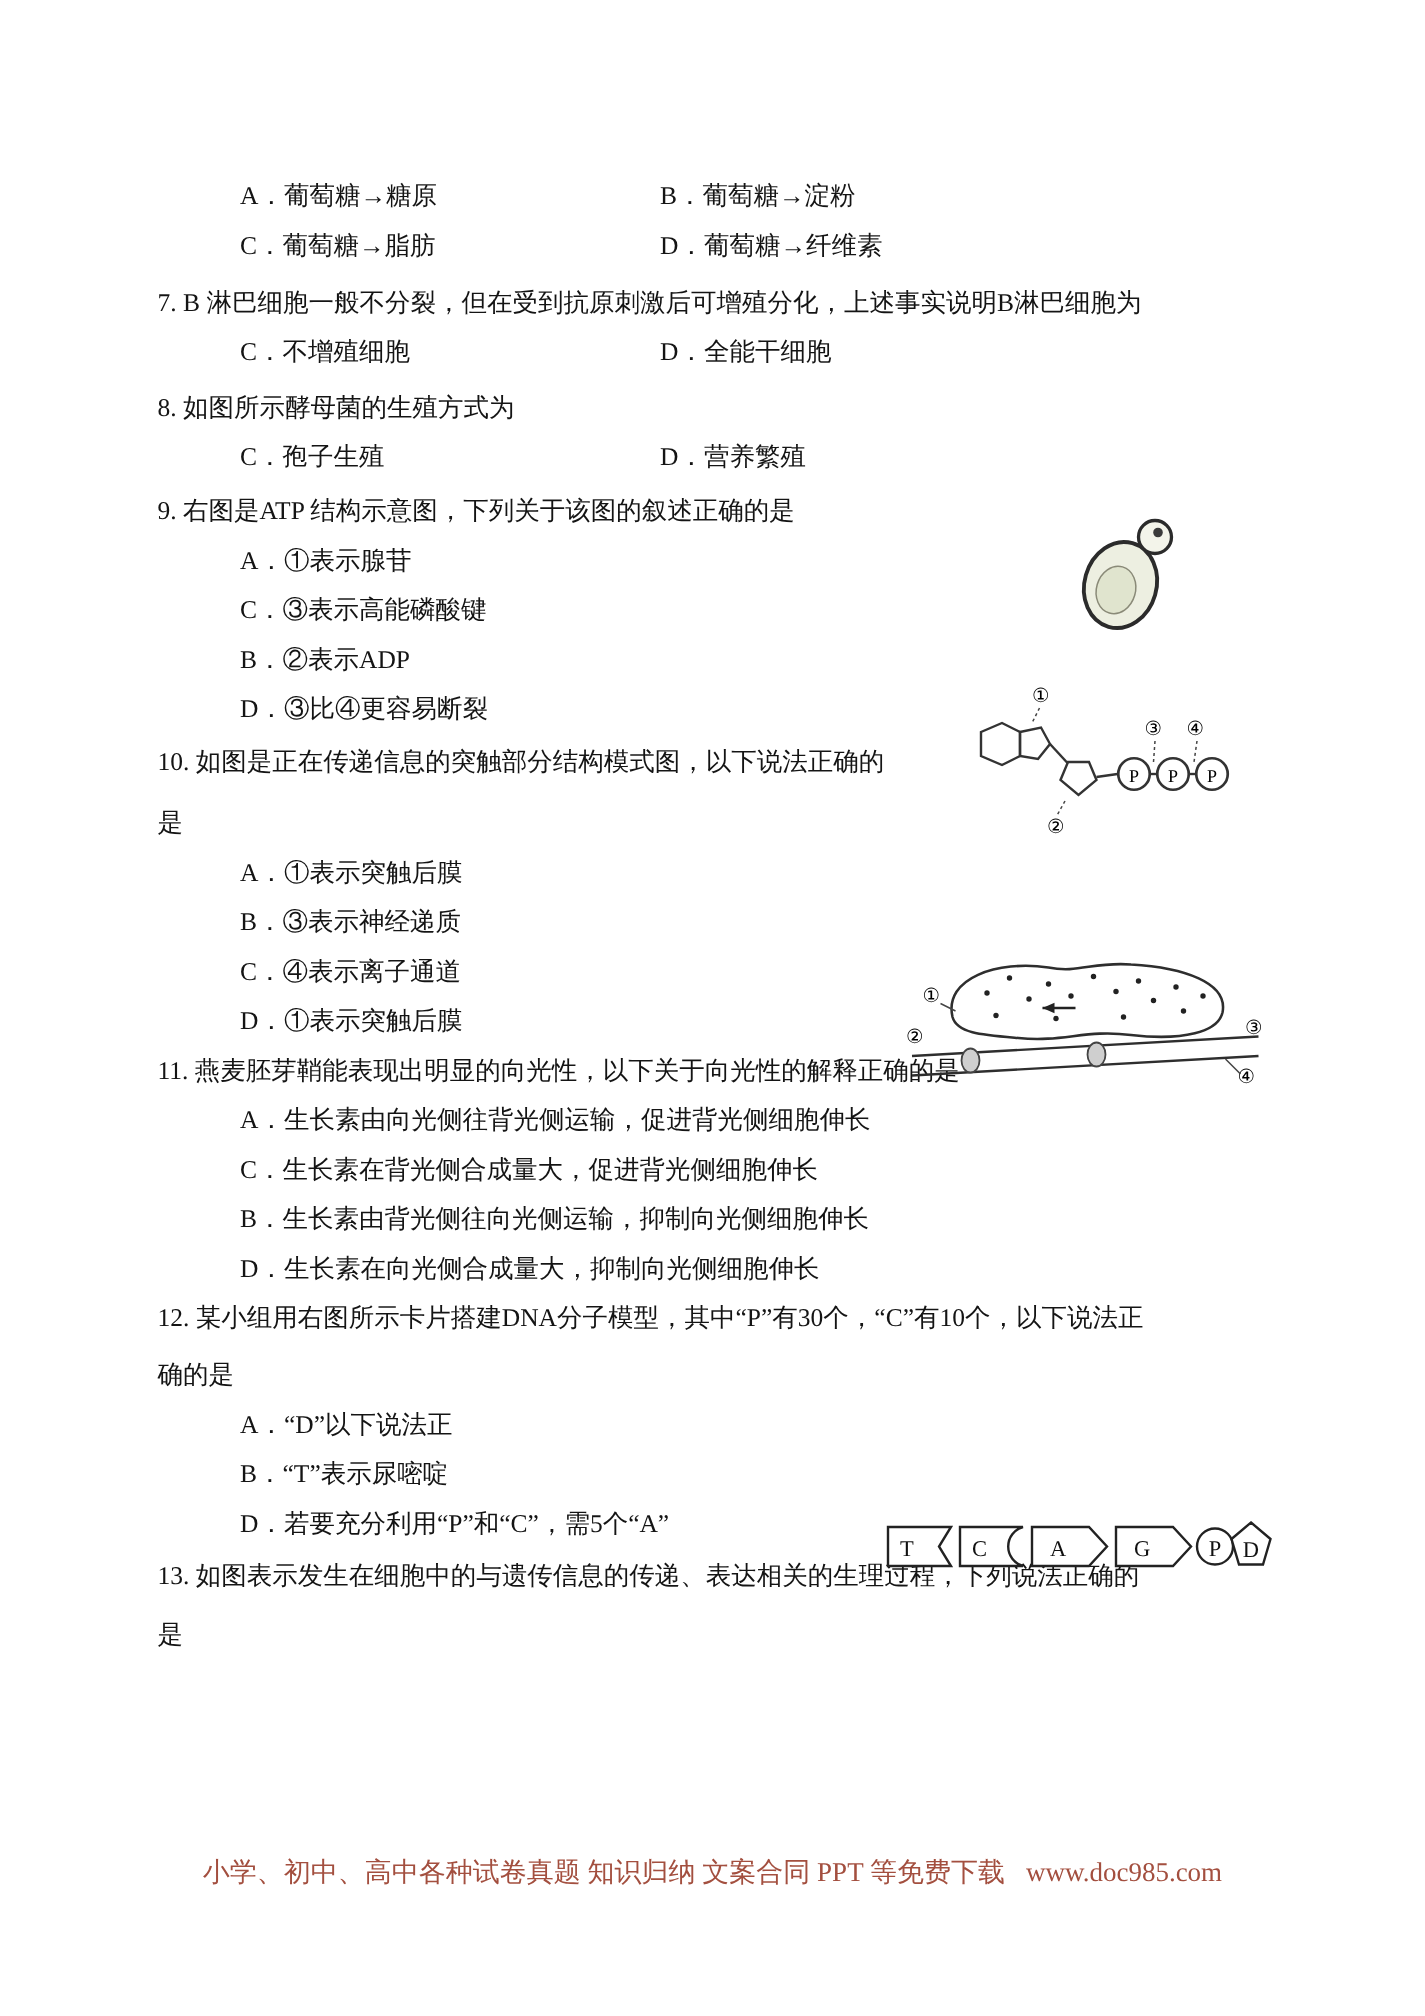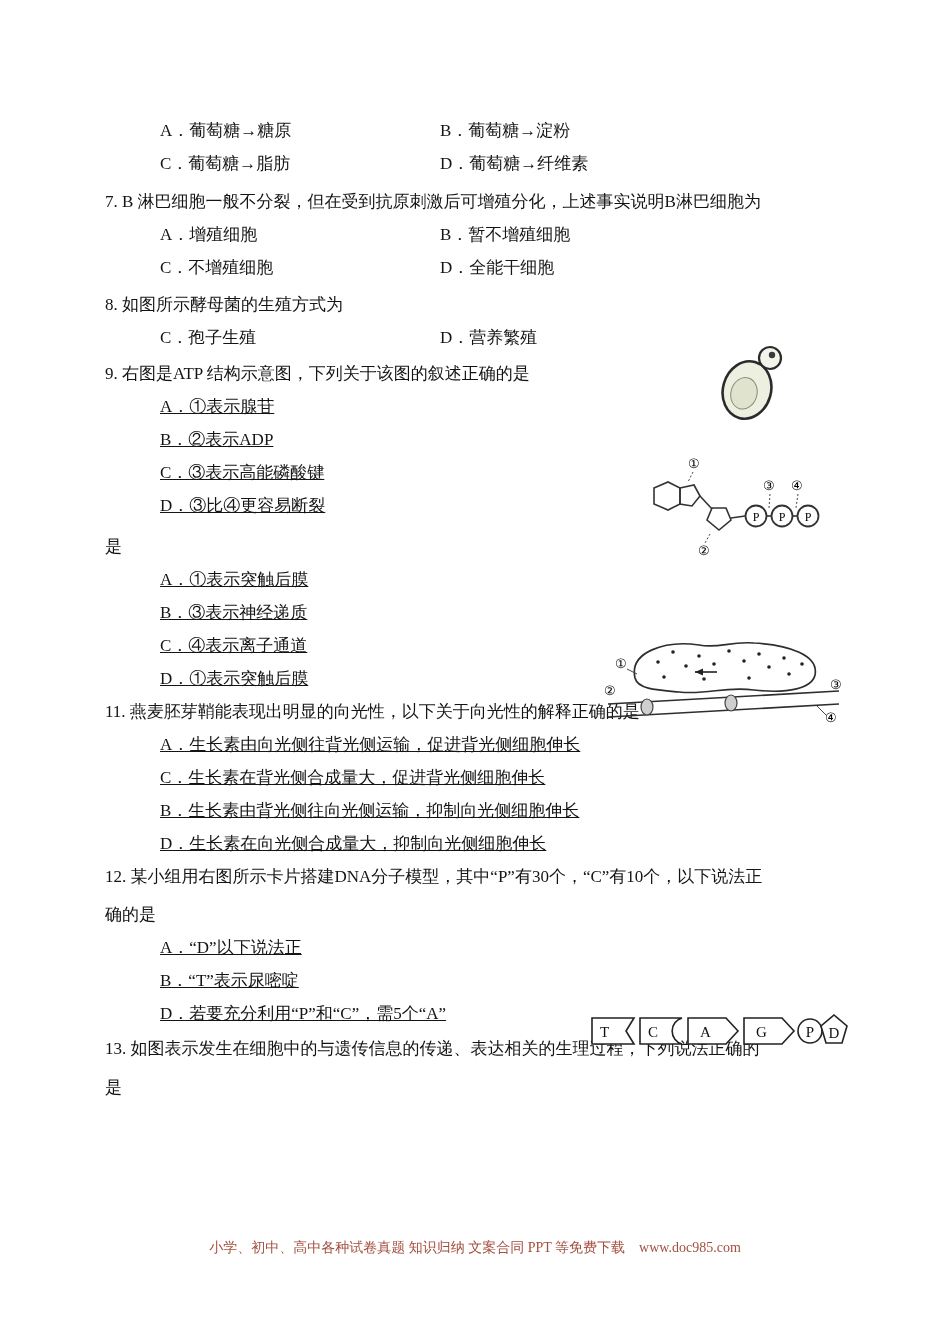--- a/index.html
+++ b/index.html
@@ -9,28 +9,28 @@
     background:#ffffff;
     font-family:"Liberation Serif","DejaVu Serif",serif;
     font-size:17px;color:#141414;
     overflow:hidden;
     margin:0 auto;
   }
   .content{position:absolute;top:0;left:0;width:950px;padding:114px 40px 0 105px;box-sizing:border-box;}
   .line{height:33px;line-height:33px;white-space:nowrap;}
   .opt-row{display:flex;padding-left:55px;}
   .opt-row .col1{display:inline-block;width:280px;}
-  .opt-single{padding-left:55px;text-decoration:underline;}
+  .opt-single{padding-left:55px;}
   .mt2{margin-top:2px}.mt3{margin-top:3px}.mt4{margin-top:4px}
   .mt5{margin-top:5px}.mt6{margin-top:6px}.mt8{margin-top:8px}
   .dia{position:absolute;}
   svg text{font-family:"Liberation Serif","DejaVu Serif",serif;}
   .footer{
     position:absolute;top:1238px;left:0;width:950px;
-    text-align:center;font-size:14px;color:#a34f3f;line-height:20px;
+    text-align:center;font-size:18px;color:#a34f3f;line-height:20px;
   }
   .footer .site{margin-left:14px;}
 </style>
 </head>
 <body>
 
 <div class="page">
 
   <div class="content">
 
@@ -38,40 +38,37 @@
       <span class="col1">A．葡萄糖→糖原</span>
       <span>B．葡萄糖→淀粉</span>
     </div>
     <div class="line opt-row">
       <span class="col1">C．葡萄糖→脂肪</span>
       <span>D．葡萄糖→纤维素</span>
     </div>
 
     <div class="line mt5">7. B 淋巴细胞一般不分裂，但在受到抗原刺激后可增殖分化，上述事实说明B淋巴细胞为</div>
     <div class="line opt-row">
-      <span class="col1">A．增殖细胞</span>
-      <span>B．暂不增殖细胞</span>
-    </div>
-    <div class="line opt-row">
       <span class="col1">C．不增殖细胞</span>
       <span>D．全能干细胞</span>
     </div>
 
     <div class="line mt4">8. 如图所示酵母菌的生殖方式为</div>
     <div class="line opt-row">
       <span class="col1">C．孢子生殖</span>
       <span>D．营养繁殖</span>
     </div>
 
     <div class="line mt3">9. 右图是ATP 结构示意图，下列关于该图的叙述正确的是</div>
     <div class="line opt-single">A．①表示腺苷</div>
+    <div class="line opt-single">C．③表示高能磷酸键</div>
     <div class="line opt-single">B．②表示ADP</div>
-    <div class="line opt-single">C．③表示高能磷酸键</div>
     <div class="line opt-single">D．③比④更容易断裂</div>
 
+    <div class="line mt2">10. 如图是正在传递信息的突触部分结构模式图，以下说法正确的</div>
     <div class="line mt8">是</div>
     <div class="line opt-single">A．①表示突触后膜</div>
     <div class="line opt-single">B．③表示神经递质</div>
     <div class="line opt-single">C．④表示离子通道</div>
     <div class="line opt-single">D．①表示突触后膜</div>
 
     <div class="line">11. 燕麦胚芽鞘能表现出明显的向光性，以下关于向光性的解释正确的是</div>
     <div class="line opt-single">A．生长素由向光侧往背光侧运输，促进背光侧细胞伸长</div>
     <div class="line opt-single">C．生长素在背光侧合成量大，促进背光侧细胞伸长</div>
     <div class="line opt-single">B．生长素由背光侧往向光侧运输，抑制向光侧细胞伸长</div>

